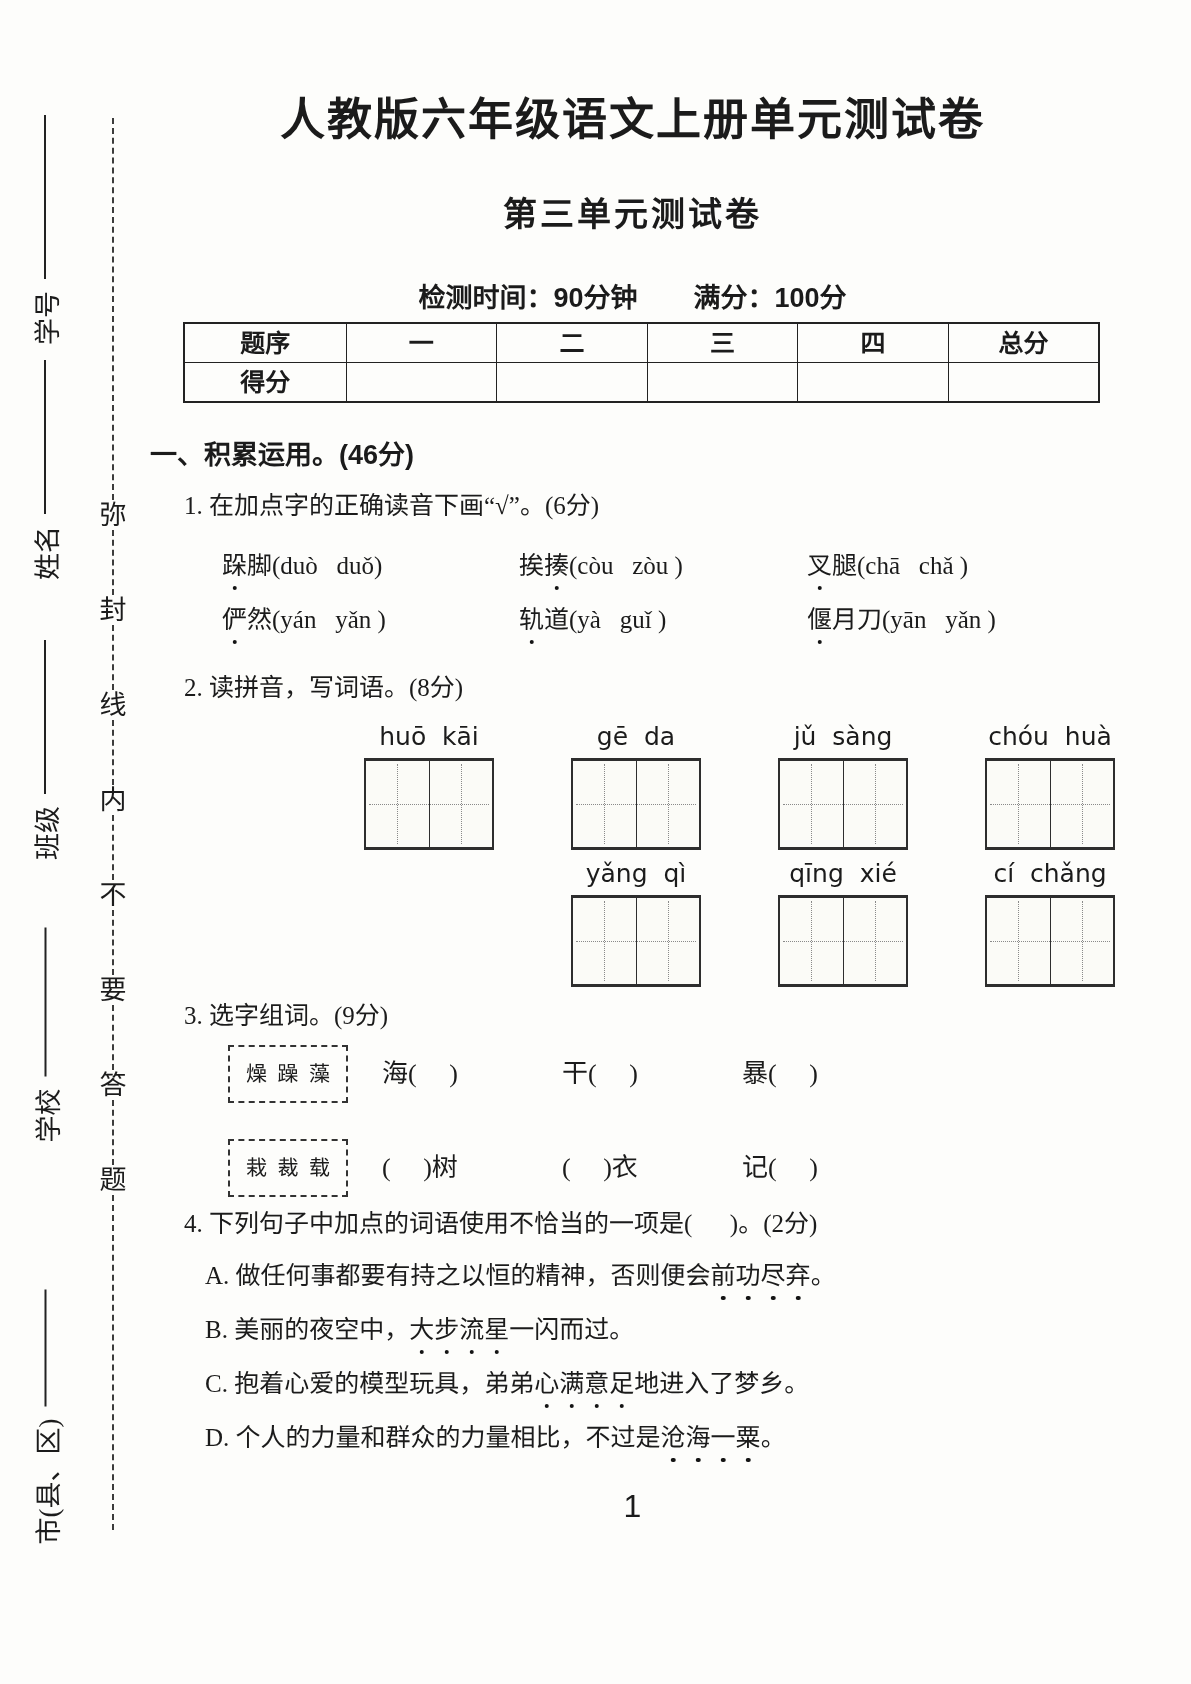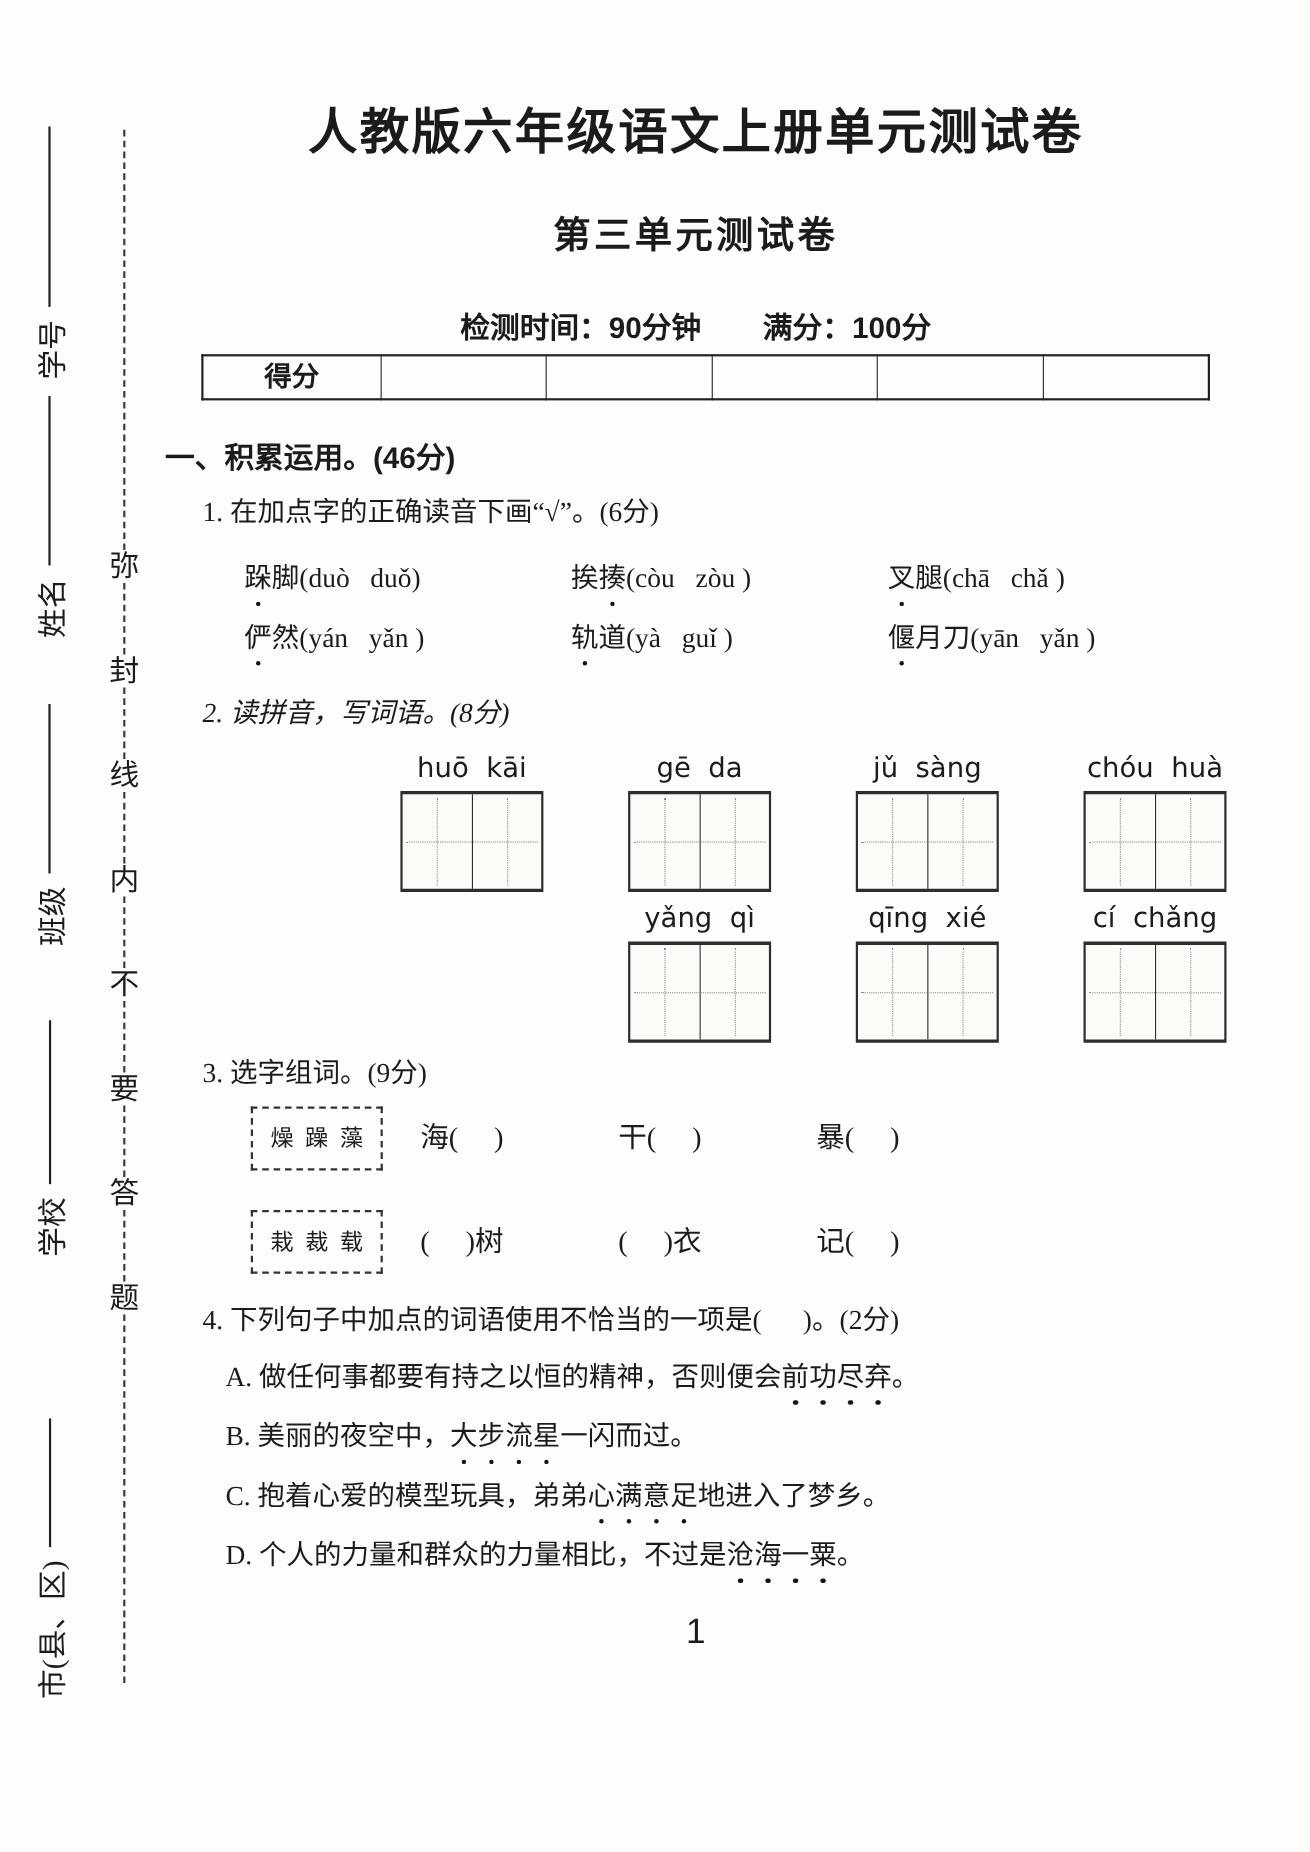--- a/index.html
+++ b/index.html
@@ -36,23 +36,23 @@
 
   table.score{
     border-collapse:collapse;table-layout:fixed;width:917px;margin:8px 0 0 33px;
     font-size:25px;border:2.5px solid #222;
   }
   table.score td{border:1.6px solid #222;height:38px;text-align:center;padding:0;}
   table.score col.c0{width:162px;}
 
   .sec{font-size:27px;line-height:36px;margin-top:34px;}
   .stem{margin:16px 0 0 34px;}
-  .stem.q2{margin-top:26px;font-style:italic;}
+  .stem.q2{margin-top:26px;}
   .stem.q3{margin-top:12px;}
-  .stem.q4{margin-top:26px;}
+  .stem.q4{margin-top:10px;}
 
   .q1row{display:flex;margin:26px 0 0 72px;line-height:34px;padding-bottom:8px;}
   .q1row.r2{margin-top:12px;}
   .q1itm{width:297px;}
   .q1itm.w2{width:288px;}
   .q1itm.w3{width:auto;}
 
   .q2row{display:flex;gap:77px;margin:16px 0 0 58px;justify-content:flex-end;}
   .q2row.r2{margin-top:8px;}
   .q2block{width:130px;}
@@ -146,20 +146,28 @@
       <colgroup>
           <col class="c0">
           <col>
           <col>
           <col>
           <col>
           <col>
         </colgroup>
       <tbody>
         <tr>
+          <td>题序</td>
+          <td>一</td>
+          <td>二</td>
+          <td>三</td>
+          <td>四</td>
+          <td>总分</td>
+        </tr>
+        <tr>
           <td>得分</td>
           <td></td>
           <td></td>
           <td></td>
           <td></td>
           <td></td>
         </tr>
       </tbody>
     </table>
 

